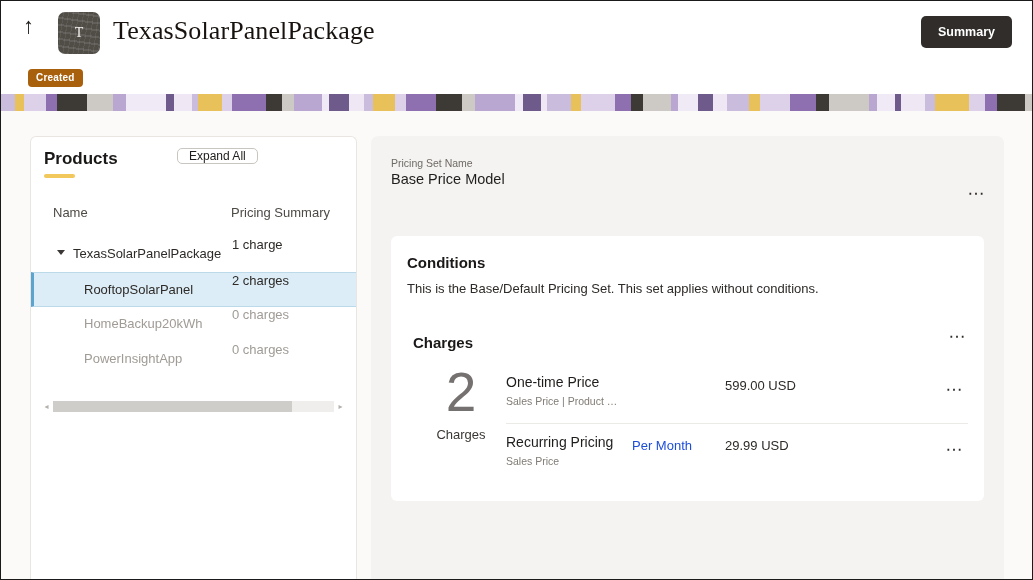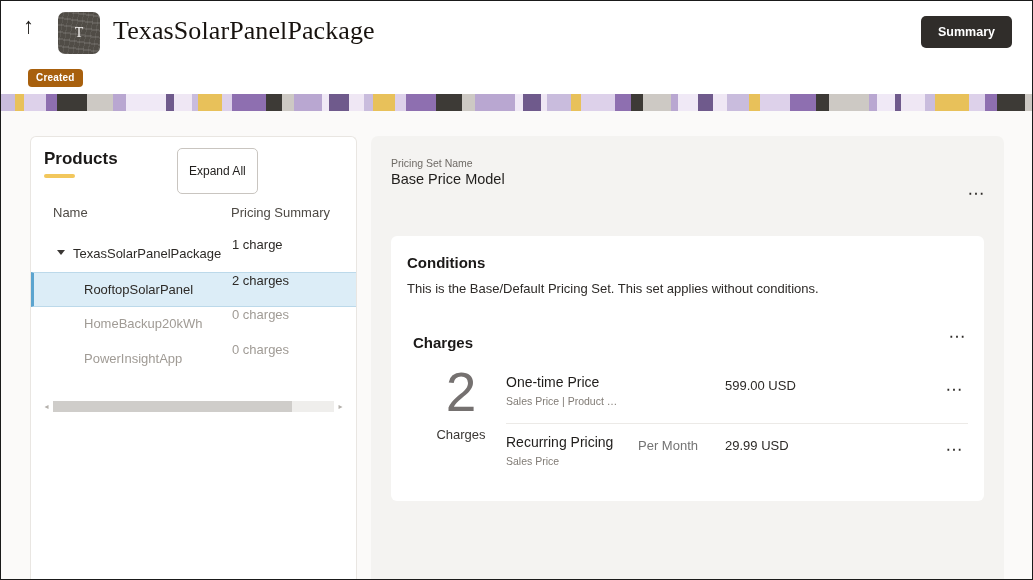--- a/index.html
+++ b/index.html
@@ -137,21 +137,21 @@
     border-radius: 2px;
   }
   .pp-btn {
     position: absolute;
     top: 11px;
     background: #ffffff;
     border: 1px solid #c9c5c0;
     border-radius: 5px;
     font-size: 12px;
     color: #201e1c;
-    padding: 15px 11px;
+    padding: 0 11px;
     cursor: pointer;
     font-family: "Liberation Sans", sans-serif;
   }
   .pp-btn.expand { left: 146px; }
   .pp-btn.collapse { left: 233px; }
 
   .pp-colhead {
     position: absolute;
     top: 68px; left: 0; right: 0;
     height: 26px;
@@ -332,22 +332,21 @@
     position: absolute;
     left: 0; top: 31px;
     font-size: 10.5px;
     color: #807b75;
     white-space: nowrap;
   }
   .cr-freq {
     position: absolute;
     left: 126px; top: 14px;
     font-size: 13px;
-    color: #737373;
-    margin-left: 6px;
+    color: #1d4ed8;
   }
   .cr-price {
     position: absolute;
     left: 219px; top: 14px;
     font-size: 13px;
     color: #2d2a27;
   }
   .kebab.row-menu { right: 4px; top: 17px; }
 </style>
 </head>

